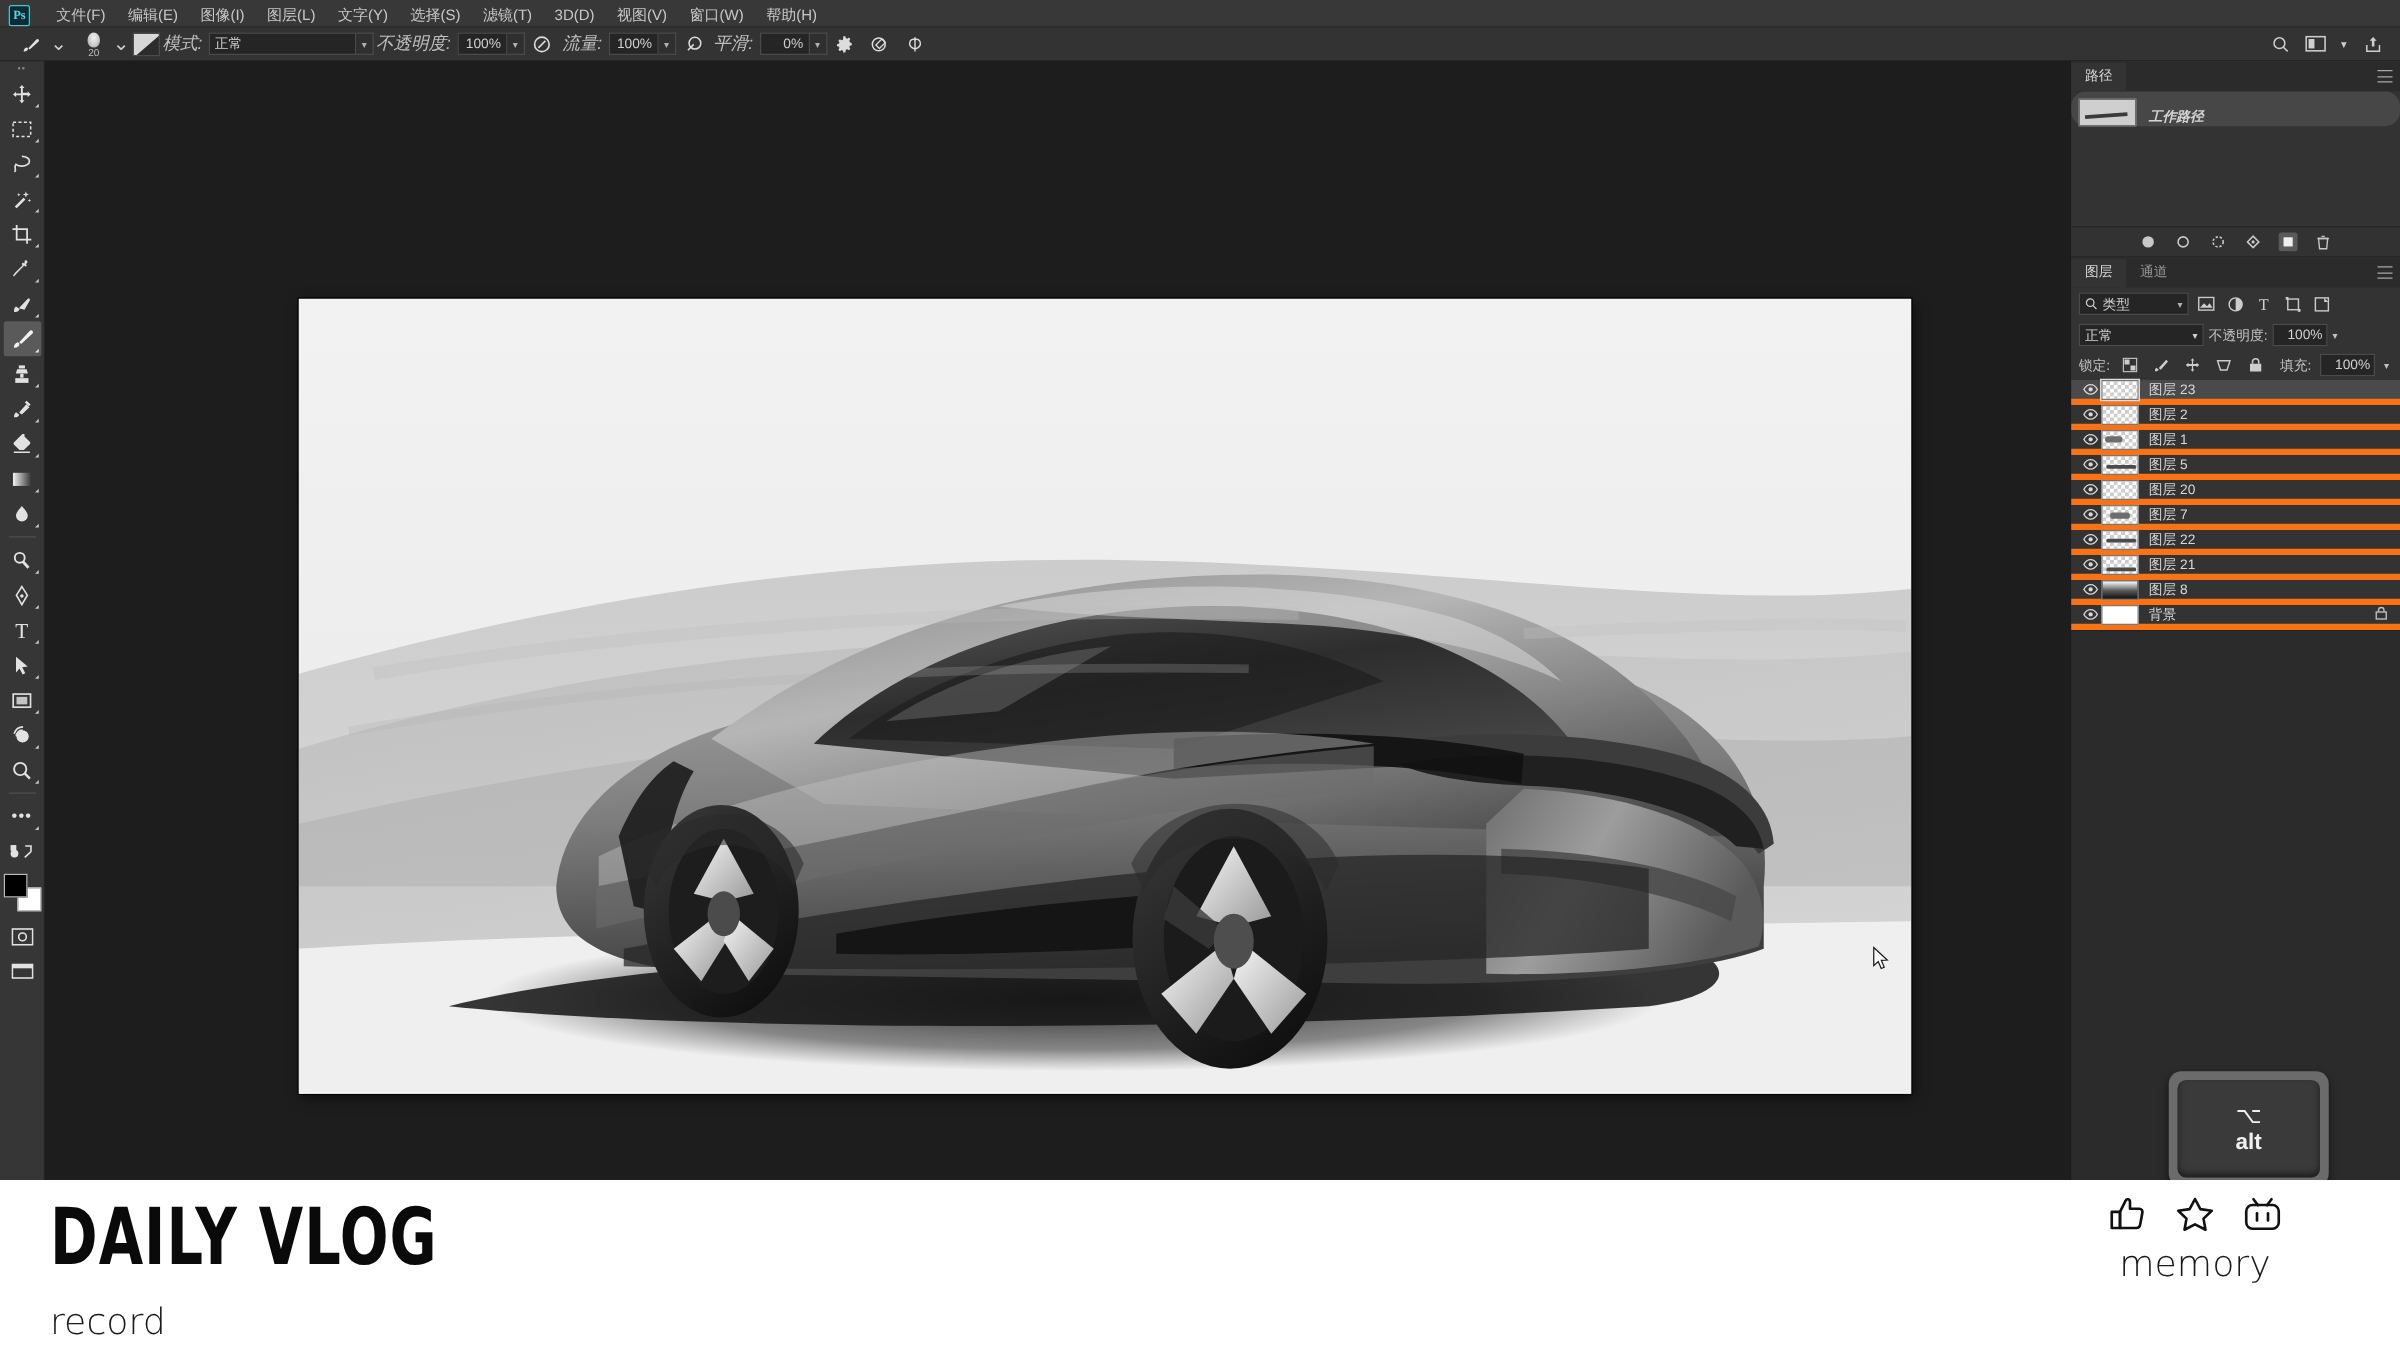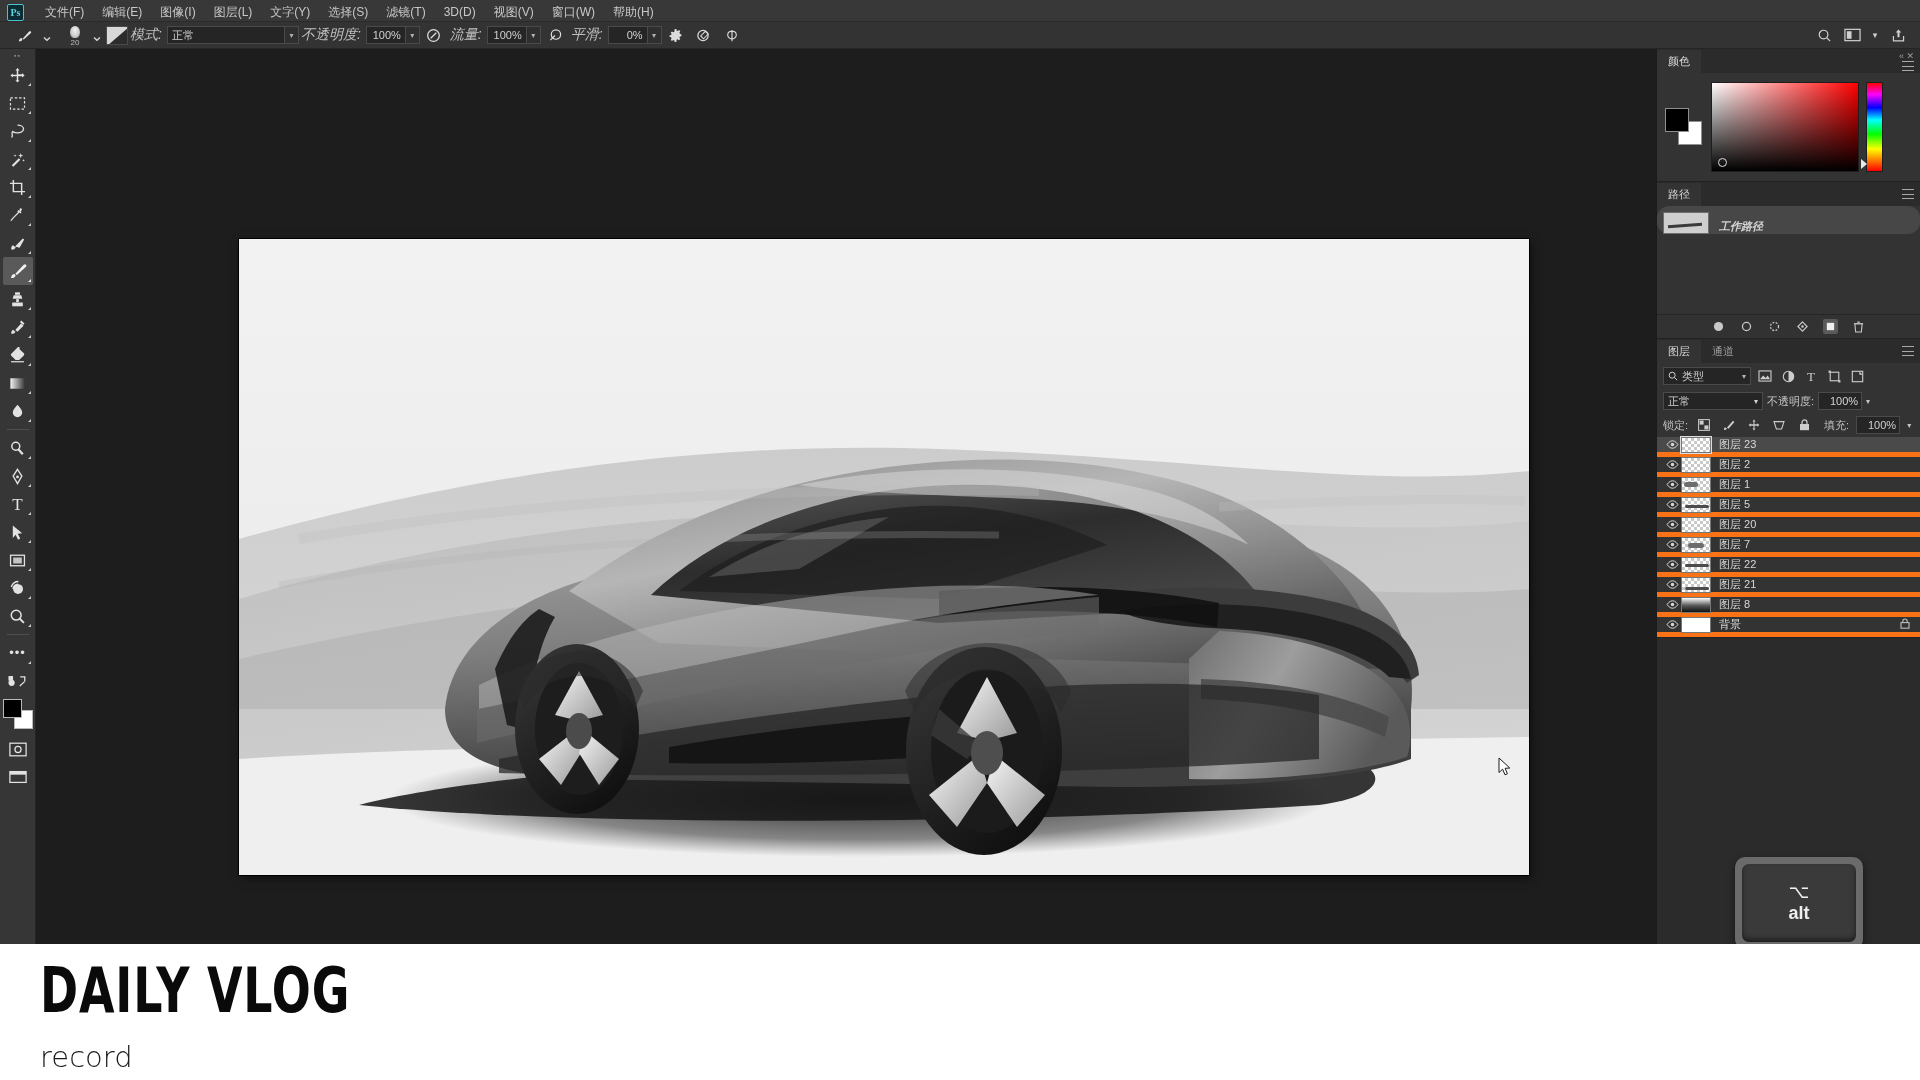--- a/index.html
+++ b/index.html
@@ -688,43 +688,20 @@
         </svg>
 
         <svg class="ps-cursor" viewBox="0 0 14 20">
           <path d="M1 1 L1 15.5 L4.6 12.2 L7 17.8 L9.4 16.8 L7.1 11.3 L11.8 11Z" fill="#ffffff" stroke="#1a1a1a" stroke-width="1"></path>
         </svg>
       </div>
     </div>
 
     <div class="dock">
 
-      <div class="panel">
-        <div class="panel-tabs">
-          <div class="panel-tab active">颜色</div>
-          <div class="collapse-btns">«  ✕</div>
-          <div class="panel-menu" style="top:12px">
-            <i></i>
-              <i></i>
-              <i></i>
-          </div>
-        </div>
-        <div class="color-body">
-          <div class="color-sw">
-            <div class="bg"></div>
-            <div class="fg"></div>
-          </div>
-          <div class="color-field">
-            <div class="picker"></div>
-          </div>
-          <div class="hue-strip">
-            <div class="marker"></div>
-          </div>
-        </div>
-      </div>
 
       <div class="panel">
         <div class="panel-tabs">
           <div class="panel-tab active">路径</div>
           <div class="panel-menu">
             <i></i>
               <i></i>
               <i></i>
           </div>
         </div>
@@ -1003,15 +980,34 @@
         <span class="sym">⌥</span>
         <span class="lbl">alt</span>
       </div>
     </div>
 
   </div>
 
   <div class="brandbar">
     <div class="brand-title">DAILY VLOG</div>
     <div class="brand-sub">record</div>
+    <div class="brand-right">
+      <div class="brand-icons">
+        <svg width="36" height="36" viewBox="0 0 36 36">
+          <path d="M12 15.5 L16.5 6.5 C17.2 4.8 20 5 20 7.5 L20 13 L27.5 13 C29.2 13 30.3 14.6 29.9 16.2 L28.1 25.8 C27.8 27.4 26.6 28.4 25 28.4 L12 28.4 Z" fill="none" stroke="#111" stroke-width="2.1" stroke-linejoin="round"></path>
+          <rect x="5.4" y="15.5" width="6.6" height="12.9" fill="none" stroke="#111" stroke-width="2.1" stroke-linejoin="round"></rect>
+        </svg>
+        <svg width="36" height="36" viewBox="0 0 36 36">
+          <path d="M18 5.2 L22.3 13.3 L31.4 14.6 L24.8 20.9 L26.4 29.8 L18 25.5 L9.6 29.8 L11.2 20.9 L4.6 14.6 L13.7 13.3 Z" fill="none" stroke="#111" stroke-width="2.1" stroke-linejoin="round"></path>
+        </svg>
+        <svg width="36" height="36" viewBox="0 0 36 36">
+          <path d="M10.8 5.4 L14.4 10.2" stroke="#111" stroke-width="2.1" stroke-linecap="round" fill="none"></path>
+          <path d="M25.2 5.4 L21.6 10.2" stroke="#111" stroke-width="2.1" stroke-linecap="round" fill="none"></path>
+          <rect x="5" y="10" width="26" height="19" rx="5" fill="none" stroke="#111" stroke-width="2.1"></rect>
+          <path d="M13.6 16.6 L13.6 22.4" stroke="#111" stroke-width="2.1" stroke-linecap="round"></path>
+          <path d="M22.4 16.6 L22.4 22.4" stroke="#111" stroke-width="2.1" stroke-linecap="round"></path>
+        </svg>
+      </div>
+      <div class="brand-memory">memory</div>
+    </div>
   </div>
 
 </div>
 
 </body></html>

